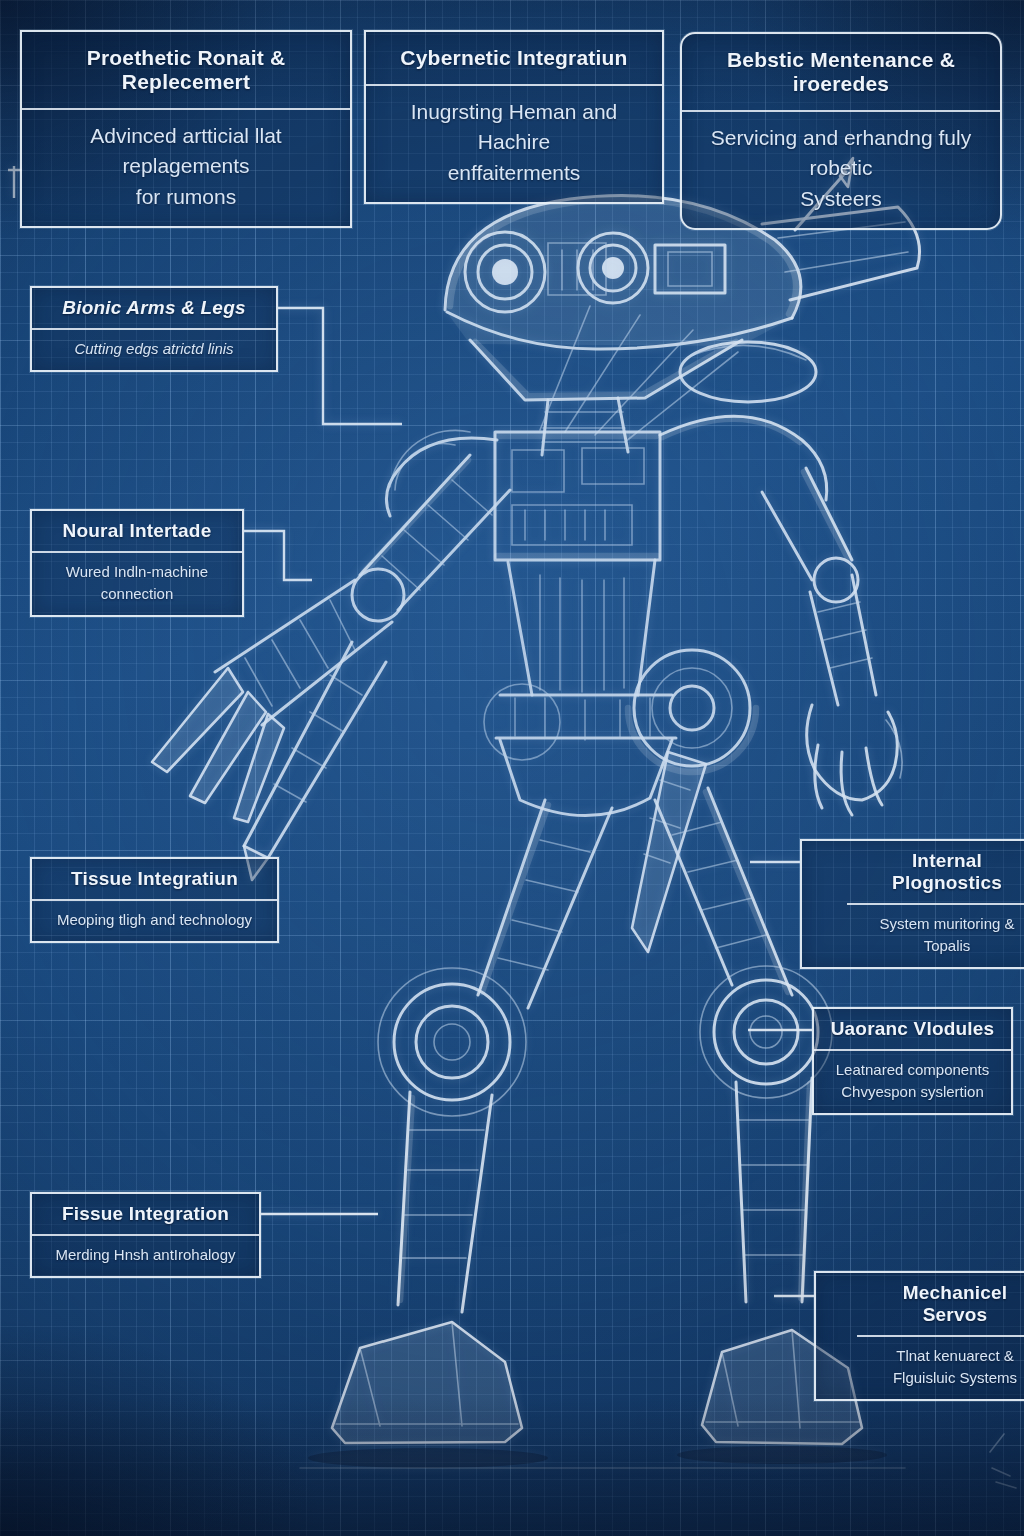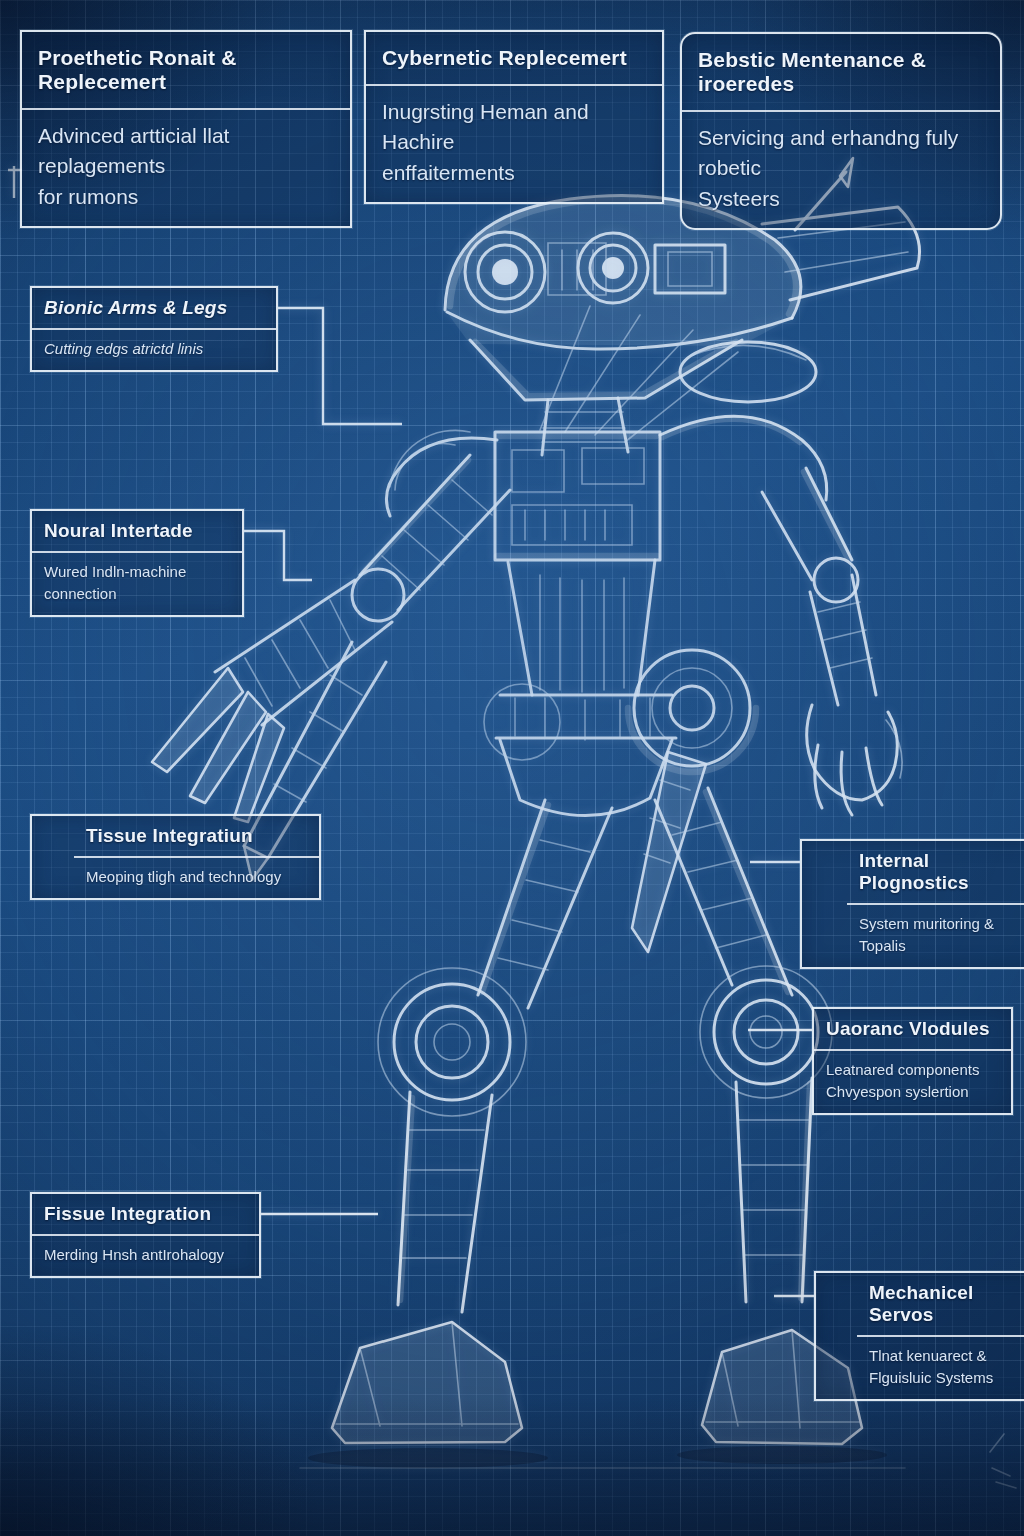--- a/index.html
+++ b/index.html
@@ -1,19 +1,20 @@
 <!DOCTYPE html>
 <html><head>
 <meta charset="utf-8">
 <style>
   html,body{margin:0;padding:0;background:#081c3a;}
   .canvas{
     position:relative;width:1024px;height:1536px;overflow:hidden;
     font-family:"Liberation Sans",sans-serif;
     background:linear-gradient(160deg,#153e6d 0%,#1c4d84 38%,#184476 70%,#123663 100%);
+    text-align:center;
   }
   .grid-layer{
     position:absolute;inset:0;
     background-image:
       repeating-linear-gradient(to right, rgba(140,185,235,0.16) 0 1px, transparent 1px 17px),
       repeating-linear-gradient(to bottom, rgba(140,185,235,0.12) 0 1px, transparent 1px 17px),
       repeating-linear-gradient(to right, rgba(165,205,245,0.20) 0 1px, transparent 1px 85px),
       repeating-linear-gradient(to bottom, rgba(165,205,245,0.16) 0 1px, transparent 1px 85px);
   }
   .vignette{
@@ -47,21 +48,21 @@
   .hdr .c-title{font-size:21px;padding:14px 16px;}
   .hdr .c-sub{font-size:21px;padding:11px 16px 14px;}
   .side .c-title{font-size:19px;padding:9px 12px;}
   .side .c-sub{font-size:15px;padding:8px 12px 10px;}
 
   .co-1{left:20px;top:30px;width:328px;}
   .co-2{left:364px;top:30px;width:296px;}
   .co-3{left:680px;top:32px;width:318px;border-radius:15px;}
   .co-4{left:30px;top:286px;width:244px;font-style:italic;}
   .co-5{left:30px;top:509px;width:210px;}
-  .co-6{left:30px;top:814px;width:245px;padding-left:42px;}
+  .co-6{left:30px;top:857px;width:245px;}
   .co-7{left:800px;top:839px;width:200px;padding-left:45px;}
   .co-8{left:812px;top:1007px;width:197px;}
   .co-9{left:30px;top:1192px;width:227px;}
   .co-10{left:814px;top:1271px;width:196px;padding-left:41px;}
 </style>
 </head>
 <body>
 
 <div class="canvas">
   <div class="grid-layer"></div>
@@ -202,21 +203,21 @@
   </svg>
 
   <div class="vignette"></div>
 
   <div class="callout hdr co-1">
     <div class="c-title">Proethetic Ronait &amp; Replecemert</div>
     <div class="c-sub">Advinced artticial llat replagements
 for rumons</div>
   </div>
   <div class="callout hdr co-2">
-    <div class="c-title">Cybernetic Replecemert</div>
+    <div class="c-title">Cybernetic Integratiun</div>
     <div class="c-sub">Inugrsting Heman and Hachire
 enffaiterments</div>
   </div>
   <div class="callout hdr co-3">
     <div class="c-title">Bebstic Mentenance &amp; iroeredes</div>
     <div class="c-sub">Servicing and erhandng fuly robetic
 Systeers</div>
   </div>
   <div class="callout side co-4">
     <div class="c-title">Bionic Arms &amp; Legs</div>

